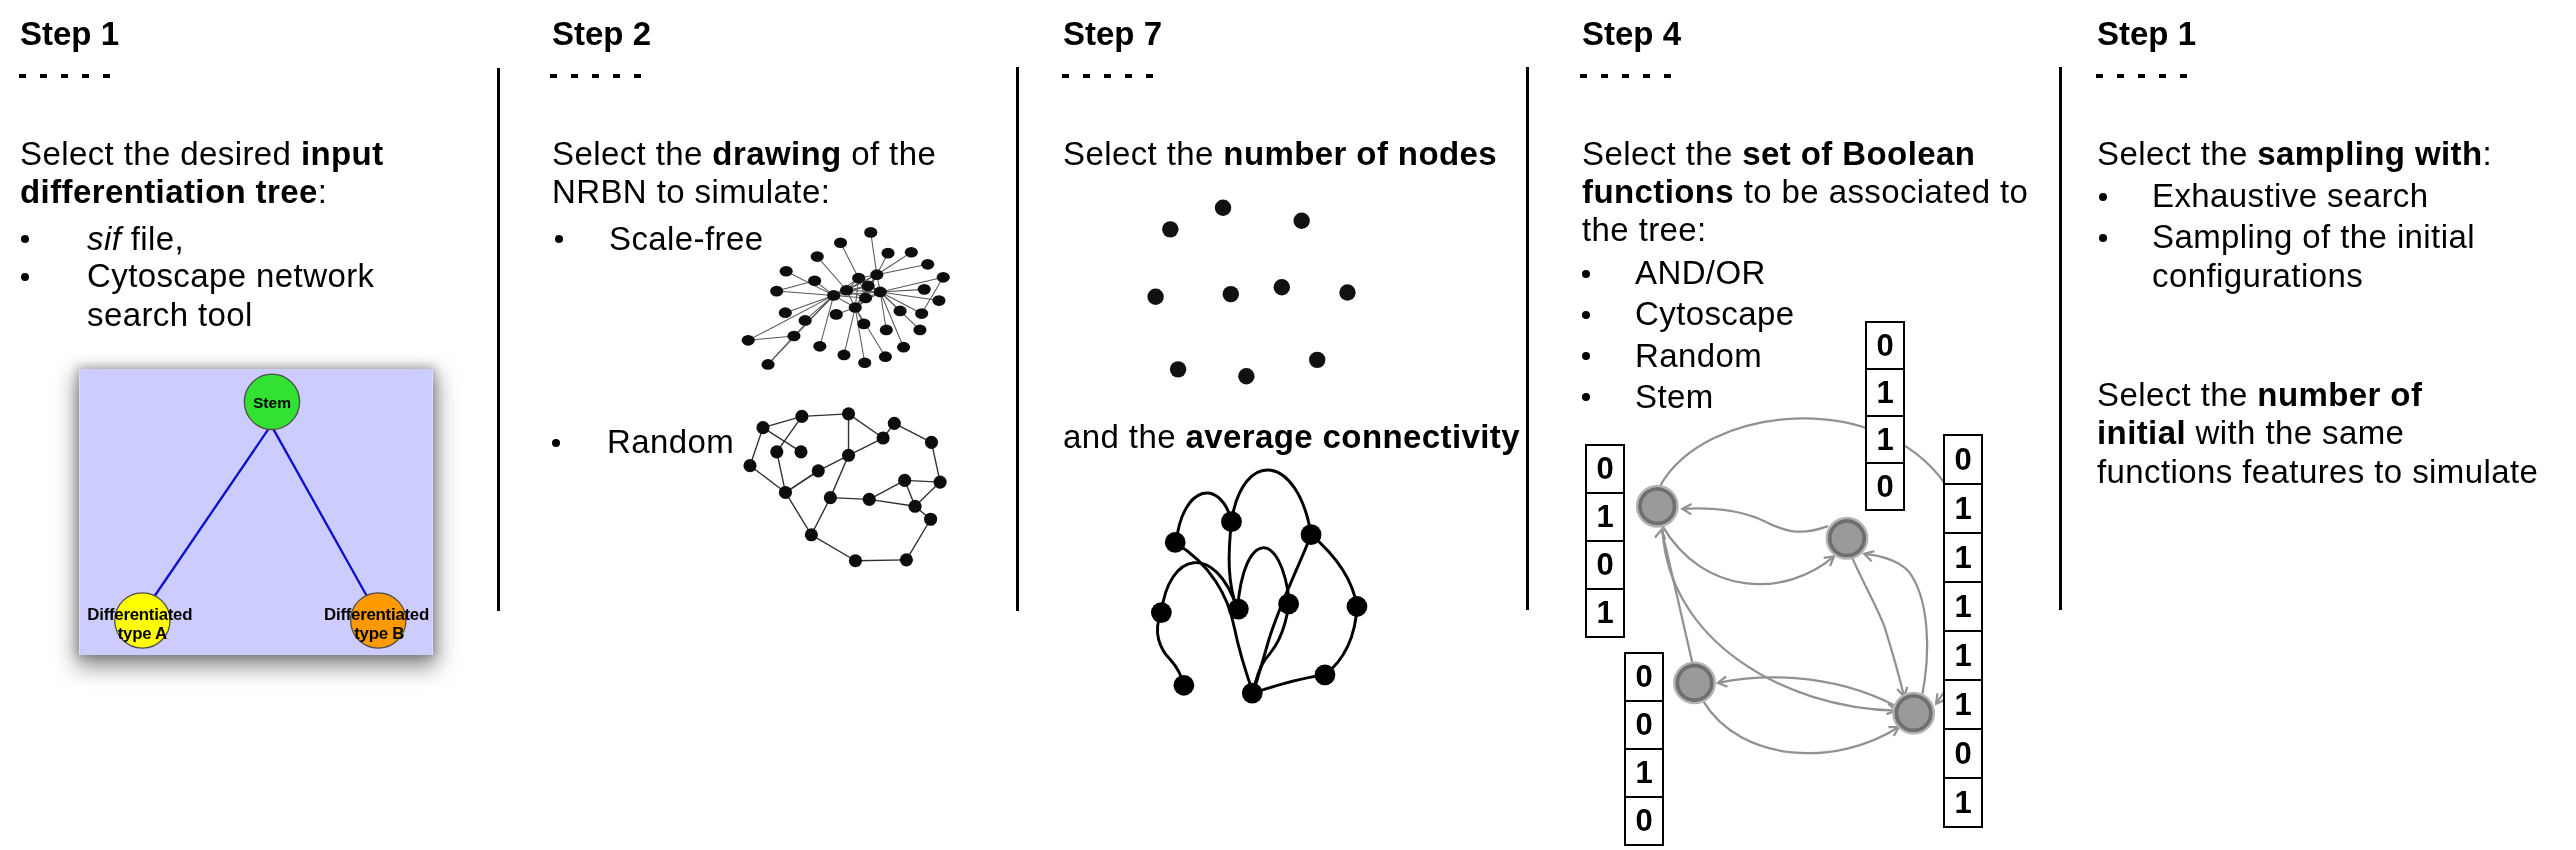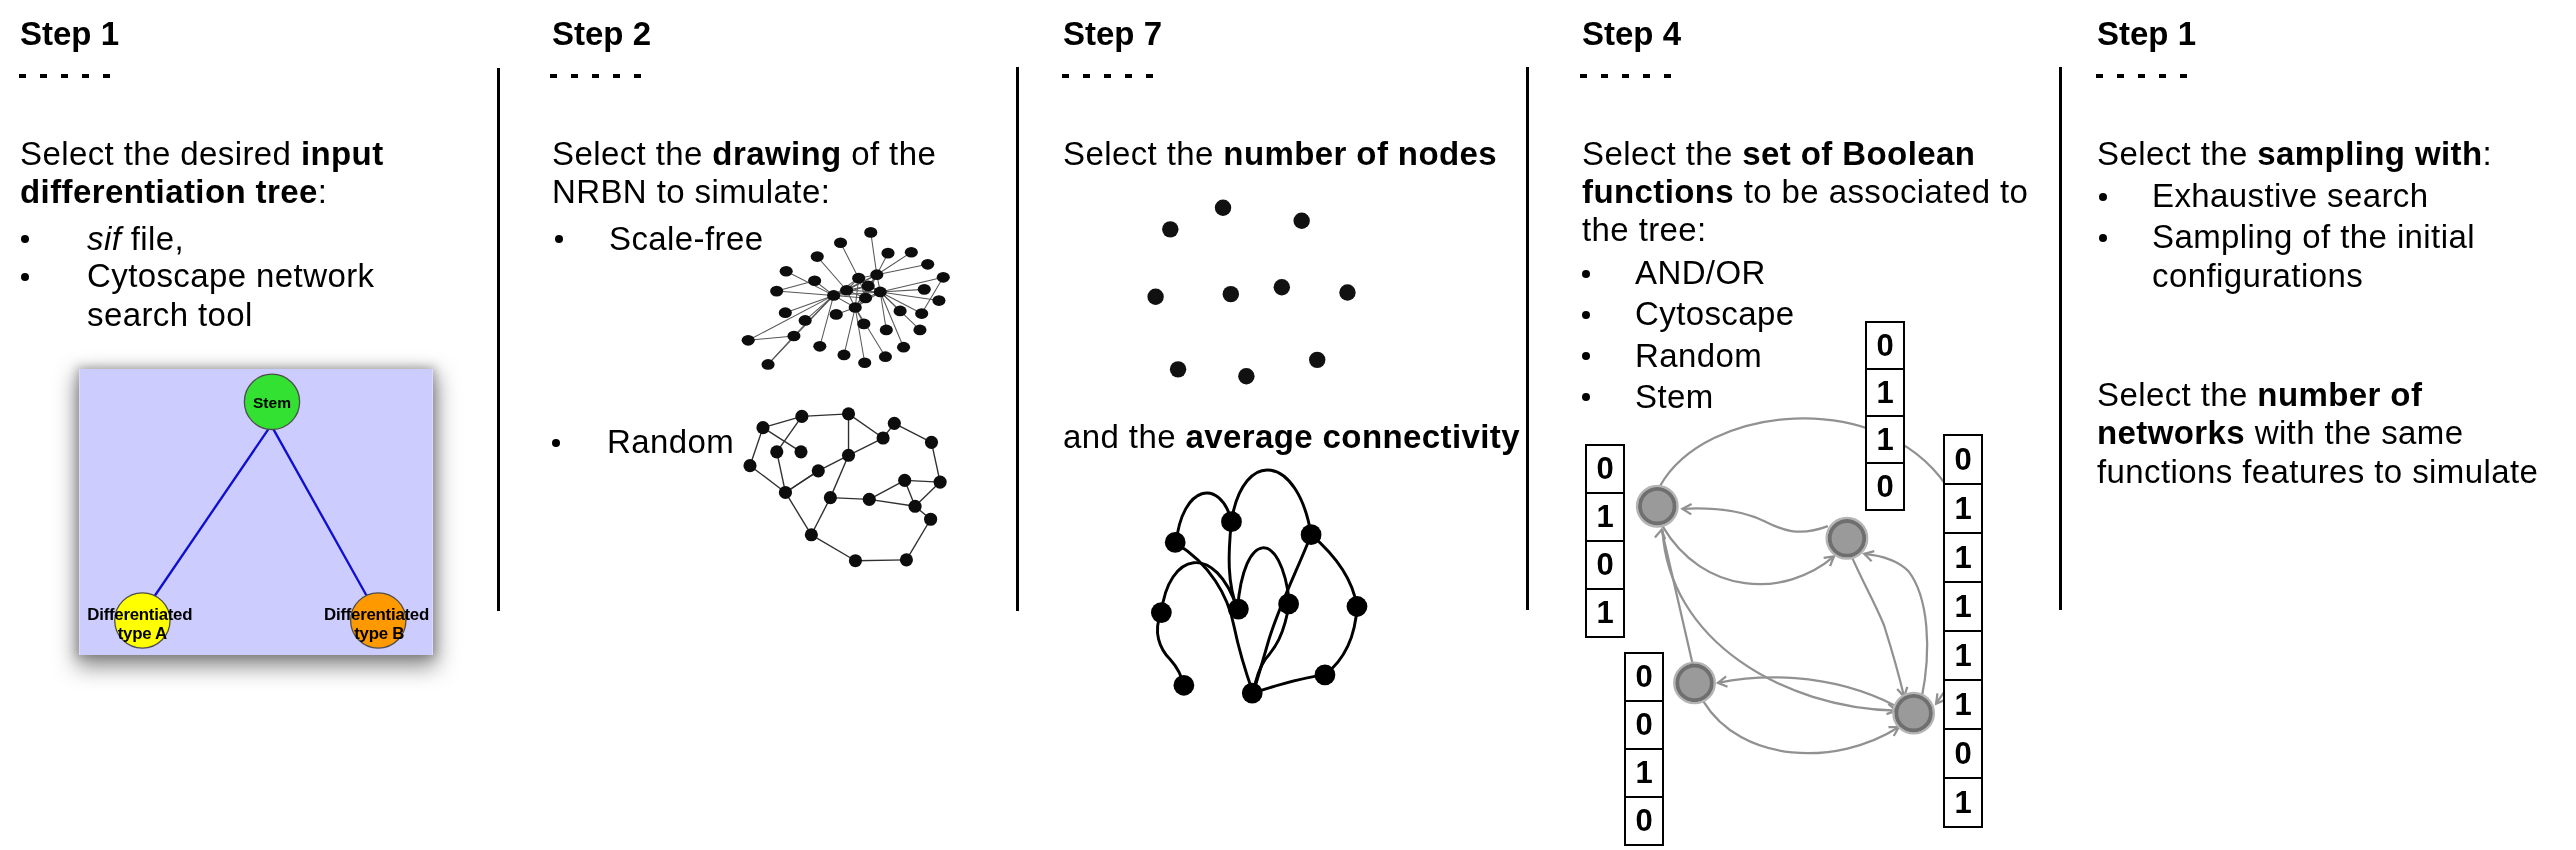--- a/index.html
+++ b/index.html
@@ -30,21 +30,21 @@
 <div class="t" style="left:1635px;top:256px">AND/OR</div>
 <div class="t" style="left:1635px;top:297px">Cytoscape</div>
 <div class="t" style="left:1635px;top:339px">Random</div>
 <div class="t" style="left:1635px;top:380px">Stem</div>
 <div class="h" style="left:2097px;top:17.4px">Step 1</div>
 <div class="t" style="left:2097px;top:137px">Select the <b>sampling with</b>:</div>
 <div class="t" style="left:2152px;top:179px">Exhaustive search</div>
 <div class="t" style="left:2152px;top:220px">Sampling of the initial</div>
 <div class="t" style="left:2152px;top:259px">configurations</div>
 <div class="t" style="left:2097px;top:378px">Select the <b>number of</b></div>
-<div class="t" style="left:2097px;top:416px"><b>networks</b> with the same</div>
+<div class="t" style="left:2097px;top:416px"><b>initial</b> with the same</div>
 <div class="t" style="left:2097px;top:455px">functions features to simulate</div>
 <div class="bu" style="left:20.6px;top:235px"></div>
 <div class="bu" style="left:20.6px;top:273px"></div>
 <div class="bu" style="left:555px;top:235px"></div>
 <div class="bu" style="left:552px;top:439px"></div>
 <div class="bu" style="left:1582px;top:270px"></div>
 <div class="bu" style="left:1582px;top:311px"></div>
 <div class="bu" style="left:1582px;top:352px"></div>
 <div class="bu" style="left:1582px;top:393px"></div>
 <div class="bu" style="left:2099px;top:193px"></div>

